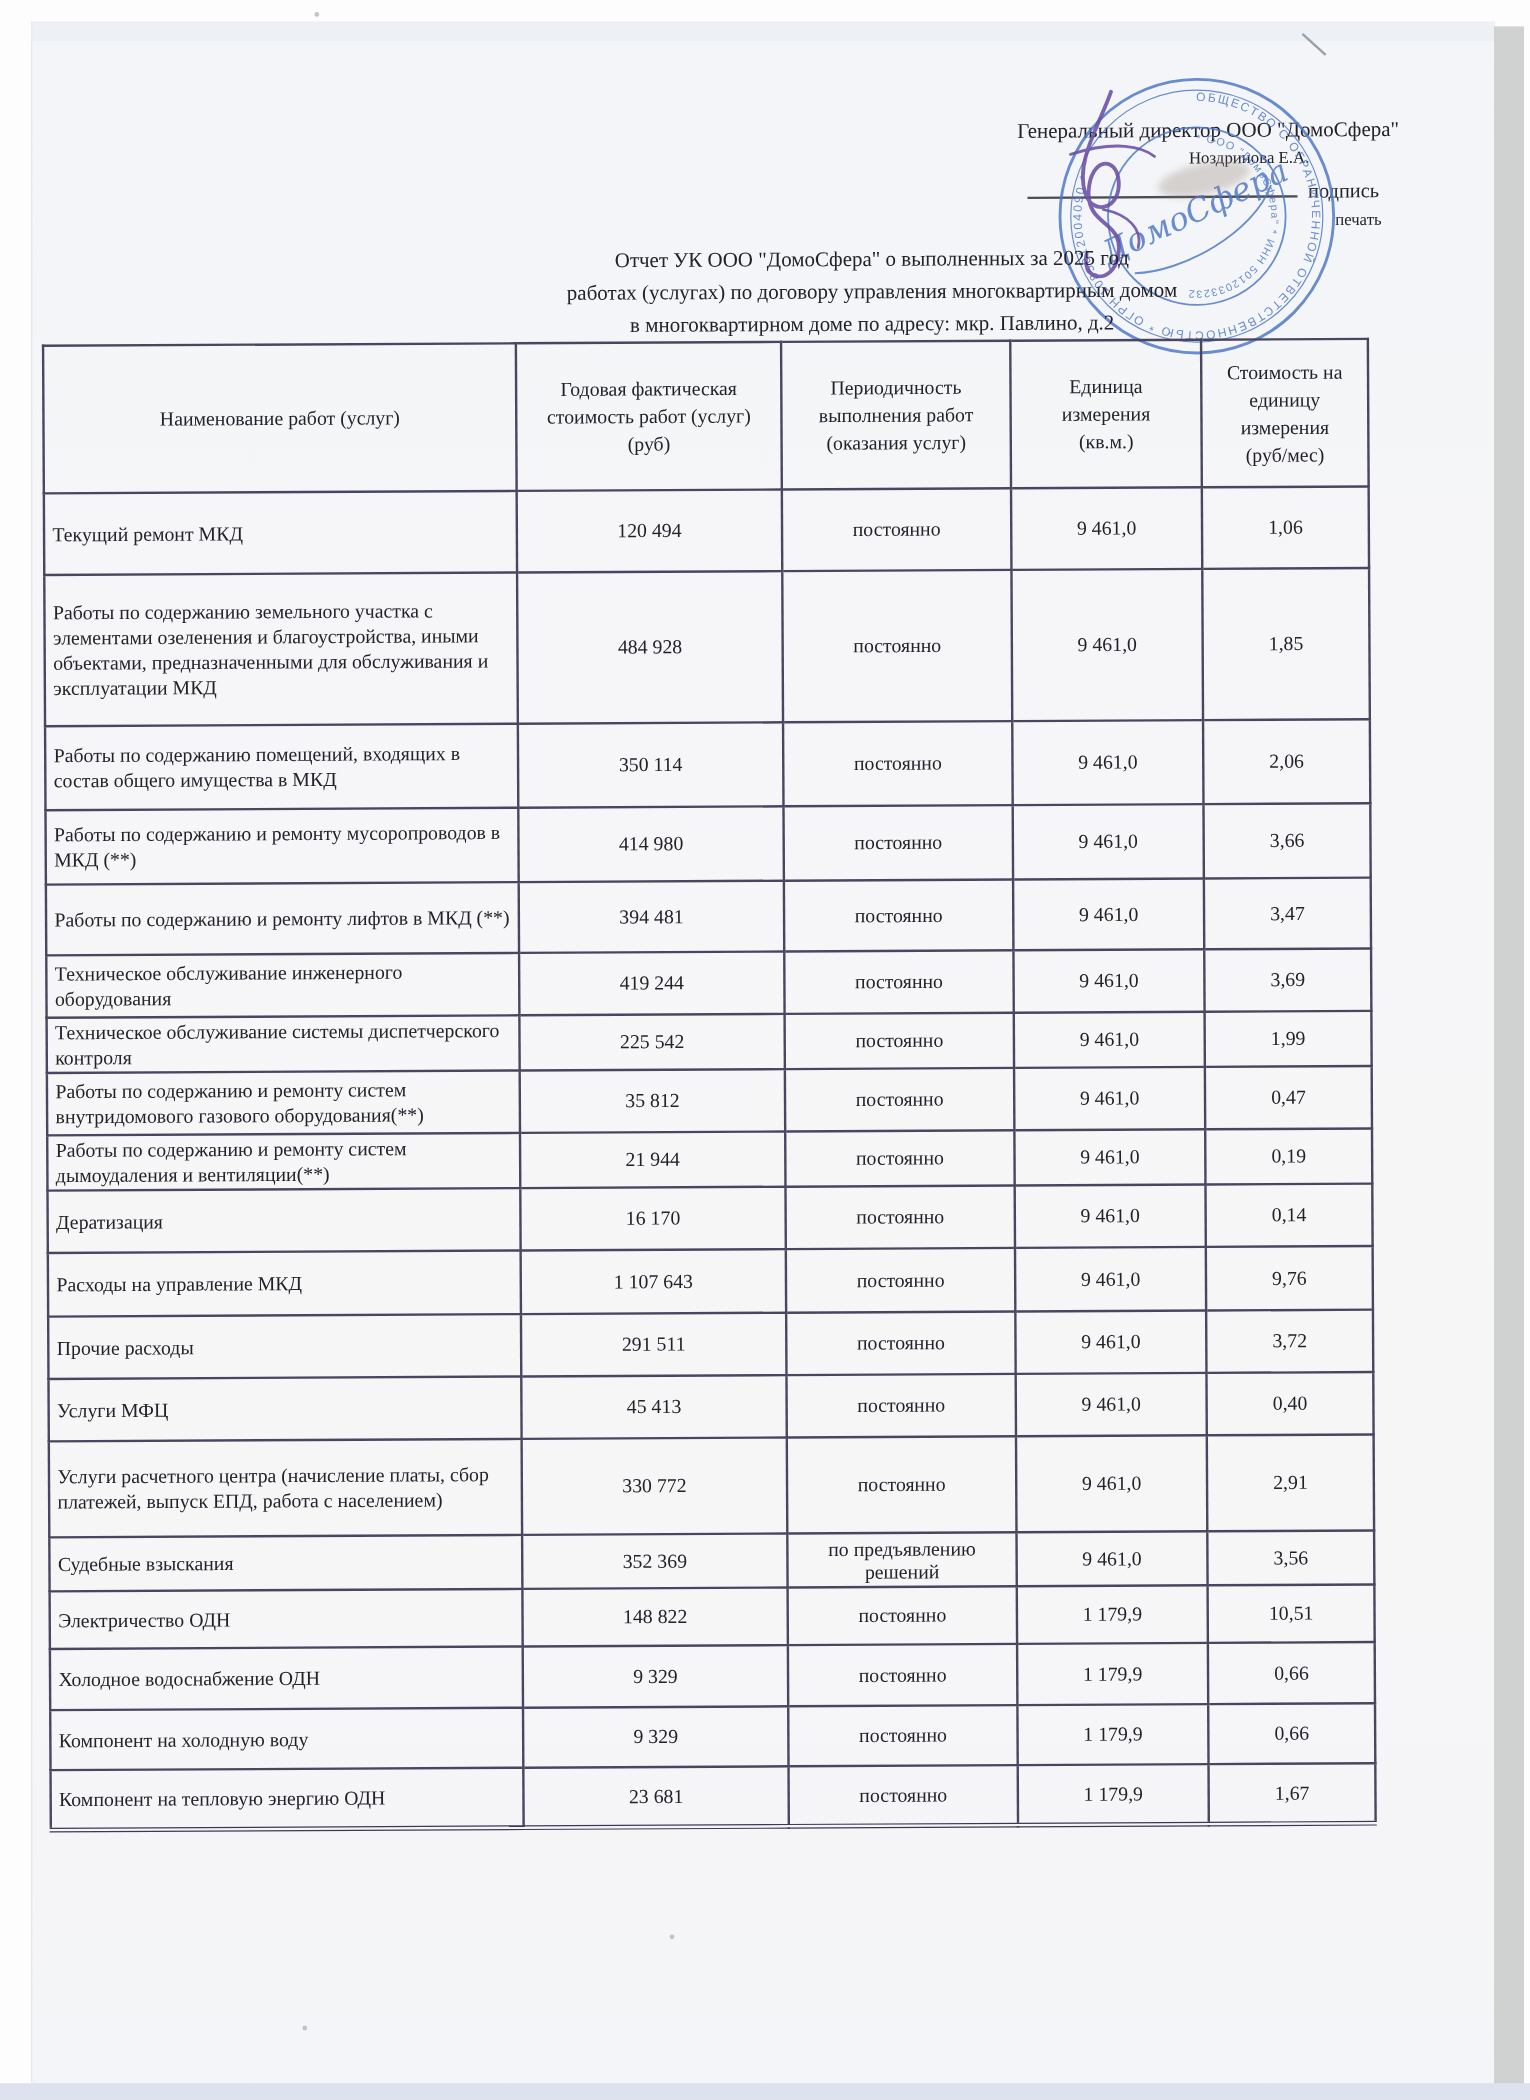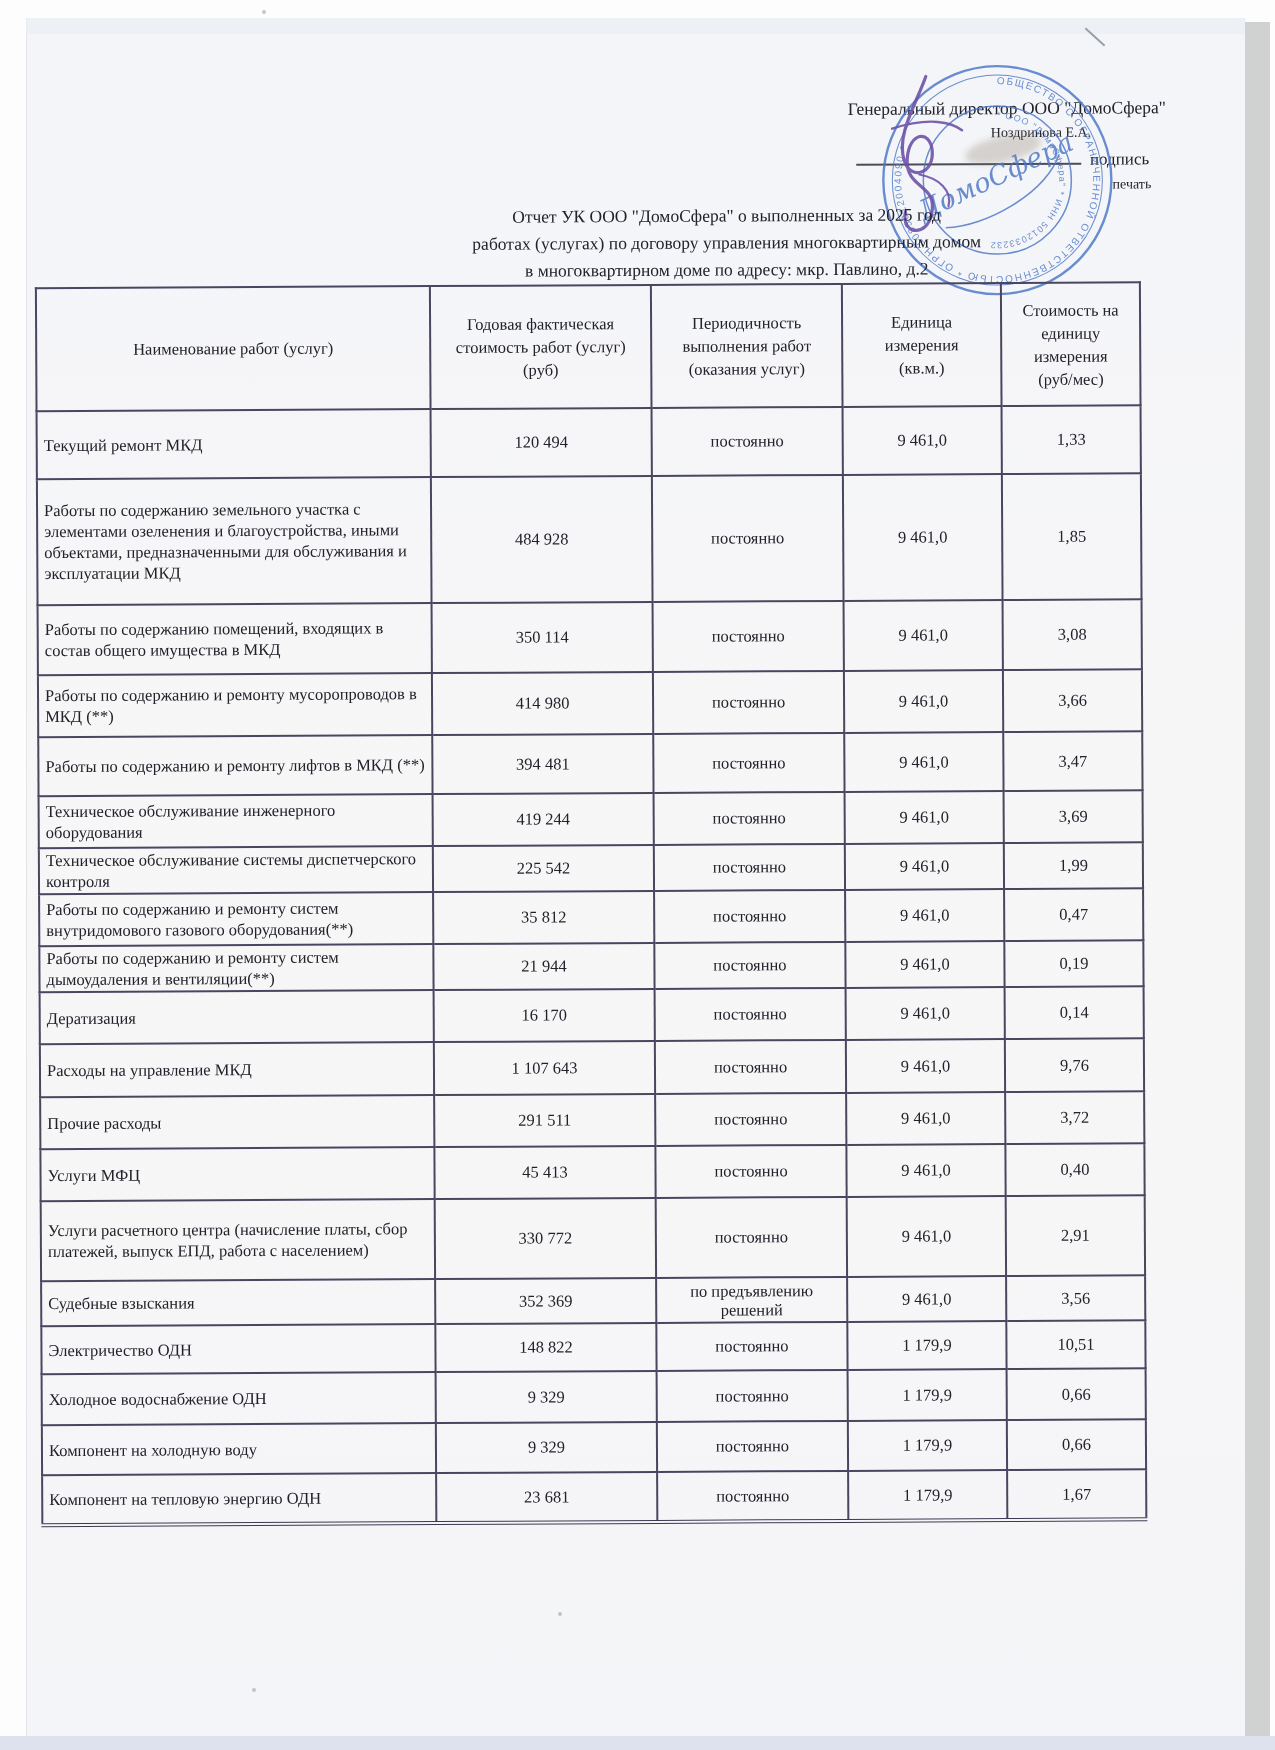--- a/index.html
+++ b/index.html
@@ -145,35 +145,35 @@
 единицу измерения
 (руб/мес)</th>
           </tr>
       </thead>
       <tbody>
           <tr>
             <td>Текущий ремонт МКД</td>
             <td>120 494</td>
             <td>постоянно</td>
             <td>9 461,0</td>
-            <td>1,33</td>
+            <td>1,06</td>
           </tr>
           <tr>
             <td>Работы по содержанию земельного участка с элементами озеленения и благоустройства, иными объектами, предназначенными для обслуживания и эксплуатации МКД</td>
             <td>484 928</td>
             <td>постоянно</td>
             <td>9 461,0</td>
             <td>1,85</td>
           </tr>
           <tr>
             <td>Работы по содержанию  помещений, входящих в состав общего имущества в МКД</td>
             <td>350 114</td>
             <td>постоянно</td>
             <td>9 461,0</td>
-            <td>3,08</td>
+            <td>2,06</td>
           </tr>
           <tr>
             <td>Работы по содержанию и ремонту мусоропроводов в МКД (**)</td>
             <td>414 980</td>
             <td>постоянно</td>
             <td>9 461,0</td>
             <td>3,66</td>
           </tr>
           <tr>
             <td>Работы по содержанию и ремонту лифтов в МКД (**)</td>

